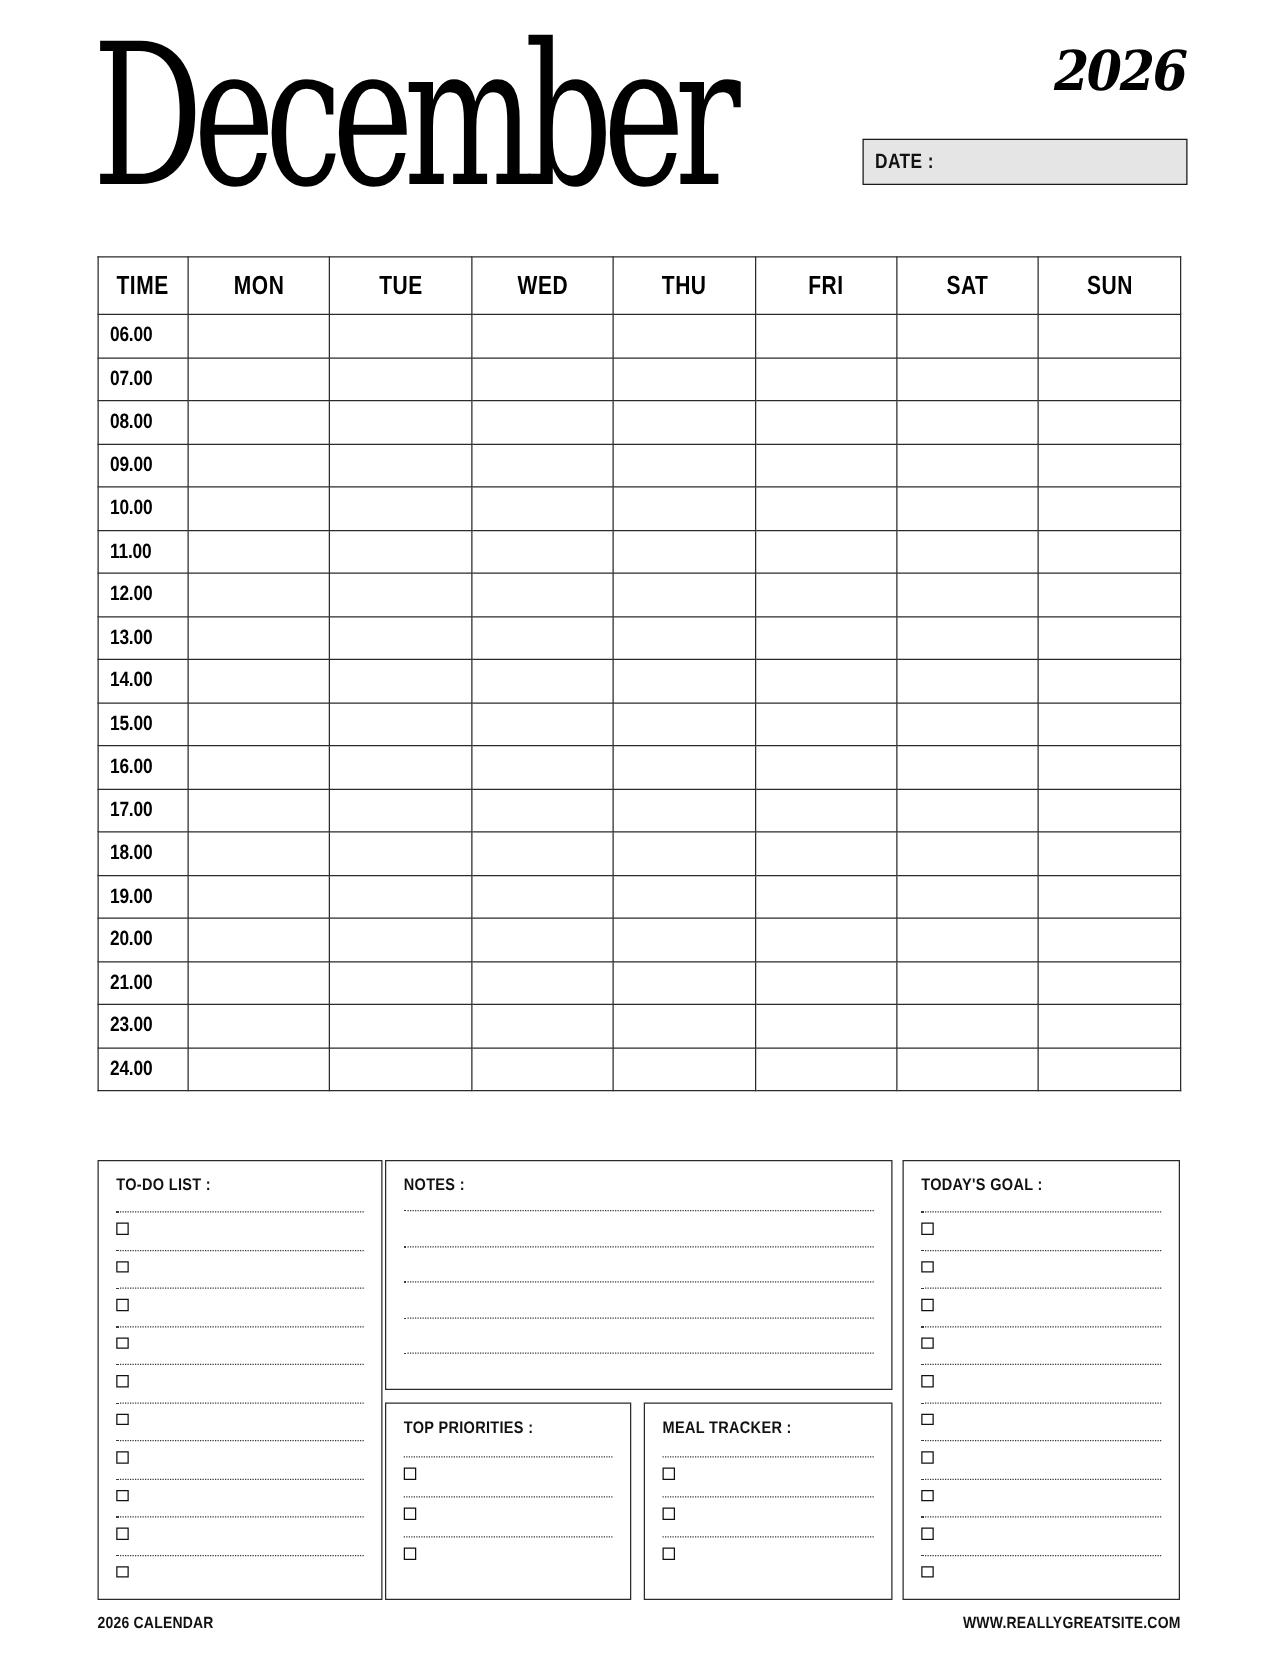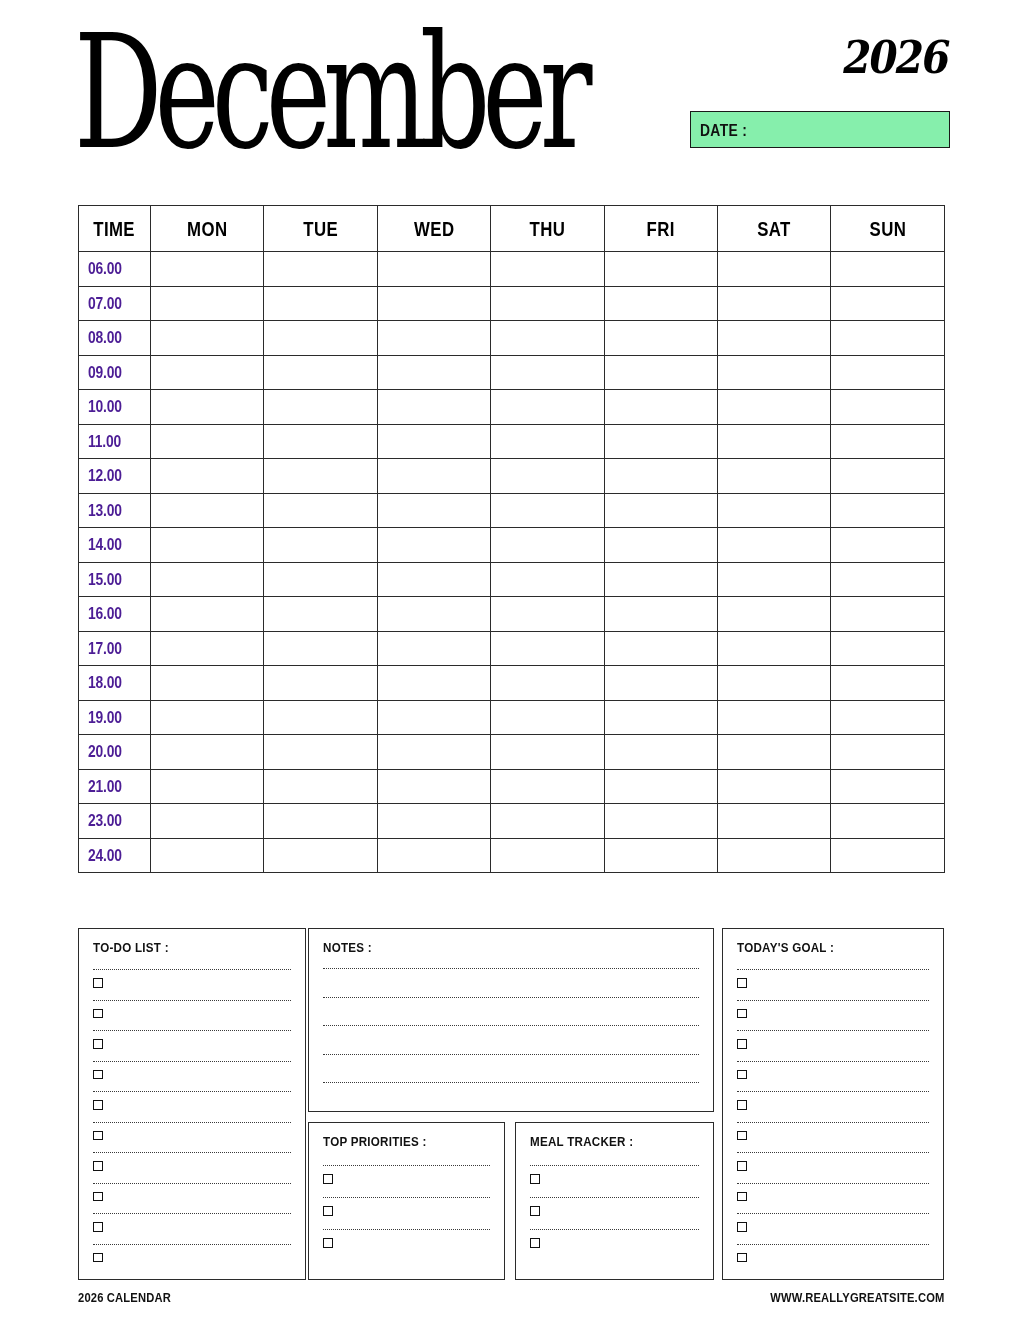--- a/index.html
+++ b/index.html
@@ -62,21 +62,21 @@
     color: #000;
   }
 
   .date-box {
     position: absolute;
     left: 690px;
     top: 111px;
     width: 260px;
     height: 37px;
     border: 1.6px solid #1a1a1a;
-    background: #86efac;
+    background: #e5e5e5;
   }
 
   .date-label {
     position: absolute;
     left: 9px;
     top: 50%;
     transform: translateY(-50%) scaleX(0.84);
     transform-origin: left center;
     font-size: 16.5px;
     font-weight: 700;
@@ -117,21 +117,21 @@
     display: inline-block;
     transform: scaleX(0.80);
     transform-origin: center center;
   }
 
   .schedule tbody tr { height: 34.5px; }
 
   .schedule td.time-cell {
     font-size: 16.5px;
     font-weight: 700;
-    color: #4c1d95;
+    color: #000000;
     text-align: left;
     vertical-align: middle;
     padding-left: 9px;
     letter-spacing: -0.2px;
   }
   .schedule td.time-cell span {
     display: inline-block;
     transform: scaleX(0.84);
     transform-origin: left center;
   }

